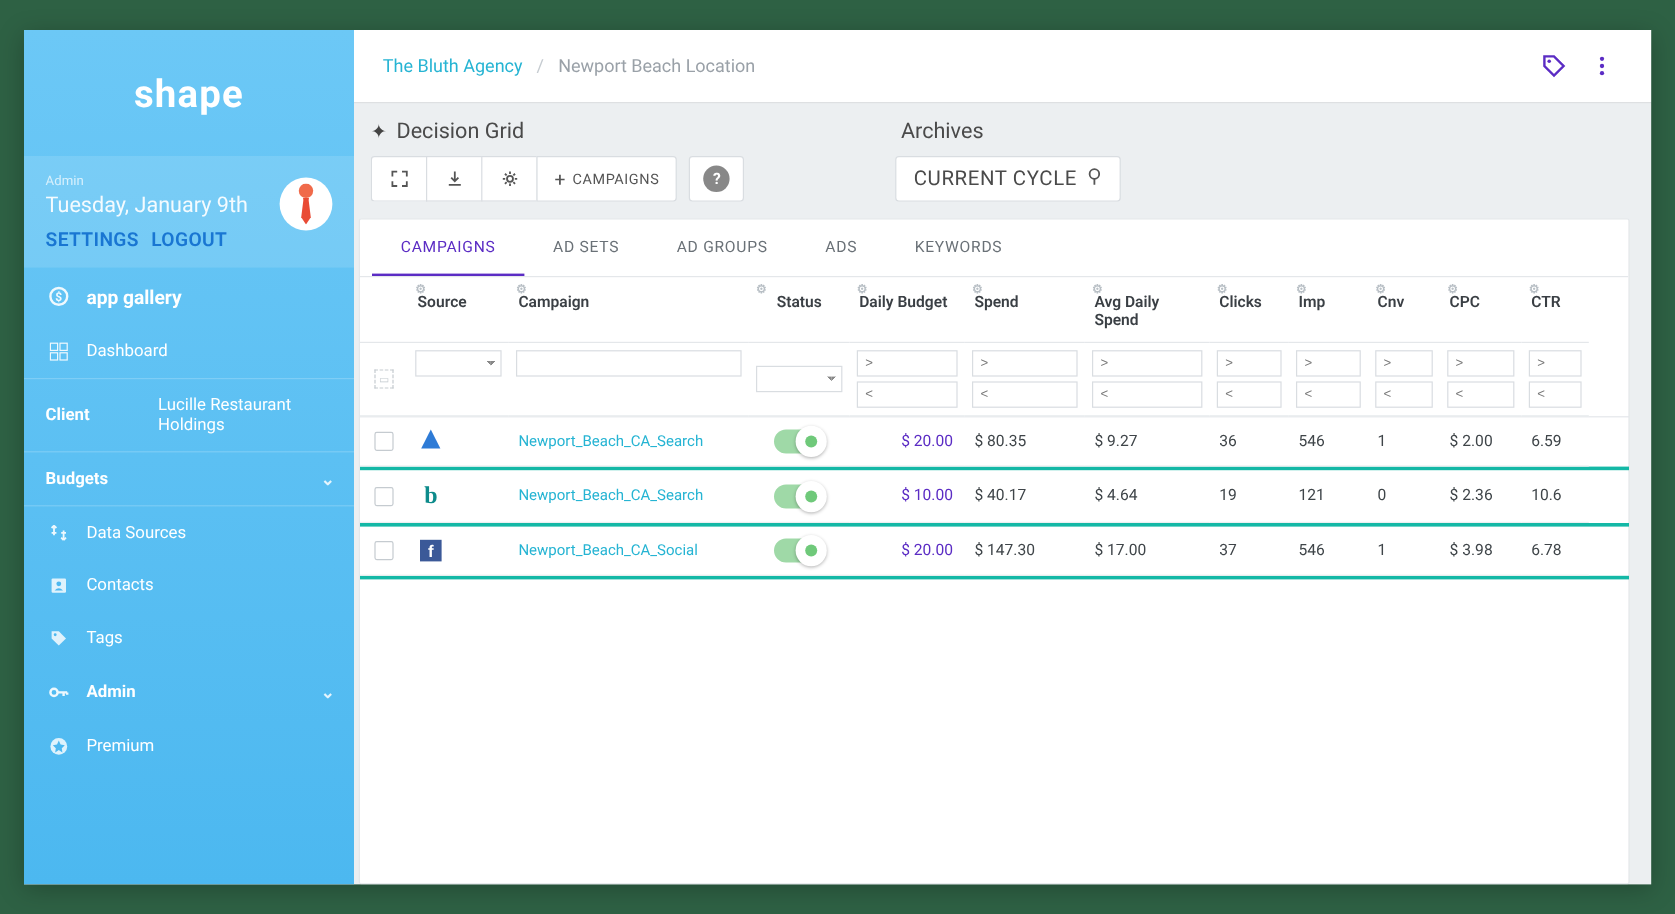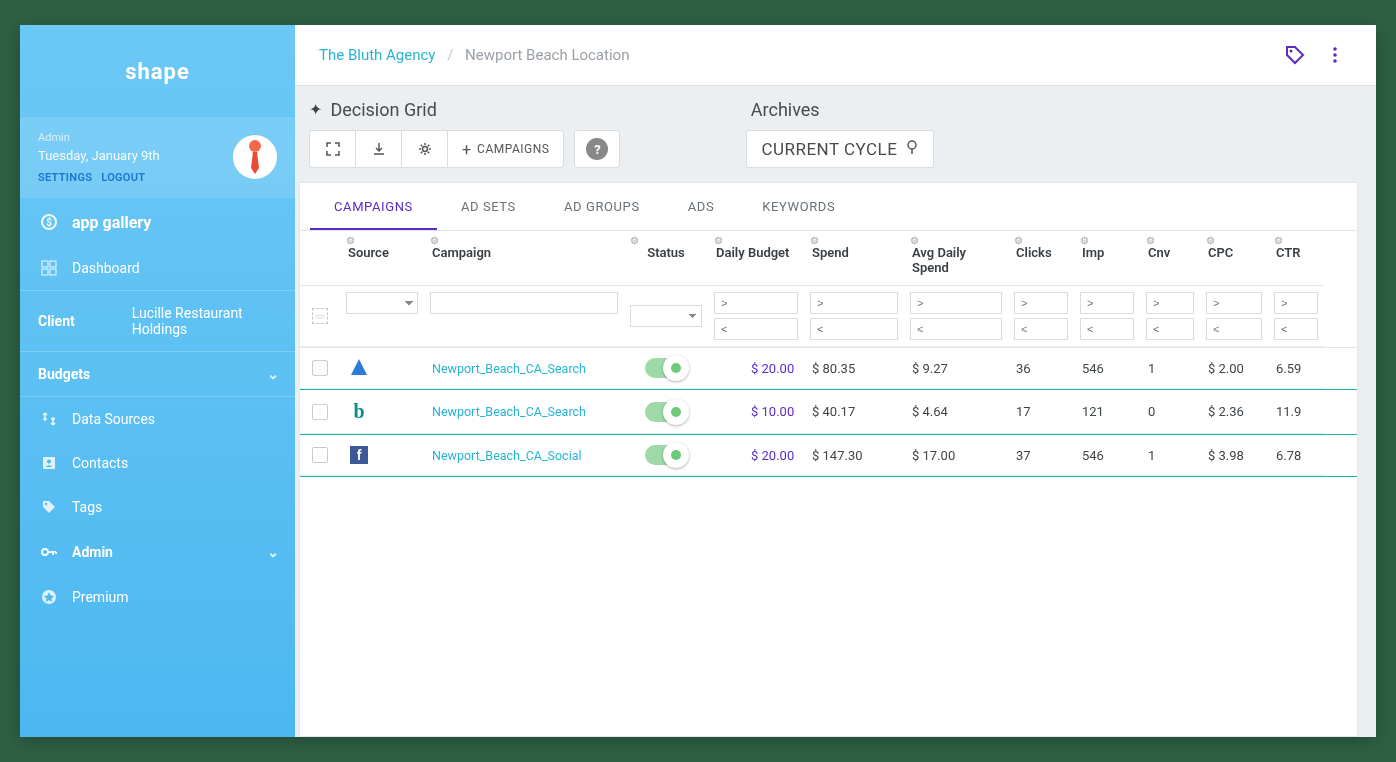--- a/index.html
+++ b/index.html
@@ -23,37 +23,37 @@
   
   .sidebar {
     width: 275px;
     background: linear-gradient(180deg, #6cc8f6 0%, #4cb8f0 100%);
     color: #fff;
     flex-shrink: 0;
     display: flex;
     flex-direction: column;
   }
   .sidebar-logo {
-    height: 92px;
+    height: 105px;
     display: flex;
     align-items: center;
     justify-content: center;
-    font-size: 22px;
+    font-size: 32px;
     font-weight: 700;
     letter-spacing: 1px;
     color: #fff;
   }
   .sidebar-user {
     background: rgba(255,255,255,.12);
     padding: 14px 18px 14px 18px;
     position: relative;
   }
   .sidebar-user .role { font-size: 11px; color: rgba(255,255,255,.7); margin-bottom: 4px; }
-  .sidebar-user .date { font-size: 13px; color: rgba(255,255,255,.92); margin-bottom: 8px; }
-  .sidebar-user .links { font-size: 11px; font-weight: 600; letter-spacing: .3px; color: #1e88e5; }
+  .sidebar-user .date { font-size: 18px; color: rgba(255,255,255,.92); margin-bottom: 8px; }
+  .sidebar-user .links { font-size: 16px; font-weight: 600; letter-spacing: .3px; color: #1e88e5; }
   .sidebar-user .links span { color: #1976d2; margin-right: 6px; cursor: pointer; }
   .avatar {
     position: absolute;
     right: 18px;
     top: 18px;
     width: 44px; height: 44px;
     background: #fff;
     border-radius: 50%;
     display: flex;
     align-items: center;
@@ -233,21 +233,21 @@
     padding:0 6px;
     color:#6a7177;
   }
   .fsel { appearance:none; background-image:linear-gradient(45deg,transparent 50%,#888 50%),linear-gradient(-45deg,transparent 50%,#888 50%); background-position: right 8px center, right 4px center; background-size:4px 4px; background-repeat:no-repeat; }
   .checkbox {
     width:16px; height:16px; border:1px solid #c5cbd0; border-radius:2px; background:#fff; cursor:pointer;
   }
   .selbox {
     width:16px; height:16px; border:1px dashed #c5cbd0; display:flex;align-items:center;justify-content:center; font-size:9px; color:#c5cbd0;
   }
-  .drow { border-bottom:1px solid #14b8a6; }
+  .drow { border-bottom:3px solid #14b8a6; }
   .camp-link { color:#26b4d3; cursor:pointer; font-size:12.5px; }
   .daily-val { color:#5b2cc4;margin-left:35px; }
   .toggle {
     width:42px; height:20px; background:#9fd9a7; border-radius:12px; position:relative; cursor:pointer;
   }
   .toggle .knob {
     position:absolute; right:-2px; top:-3px;
     width:26px; height:26px; background:#fff; border-radius:50%;
     box-shadow:0 1px 3px rgba(0,0,0,.3);
     display:flex;align-items:center;justify-content:center;
@@ -604,25 +604,25 @@
                 <div class="cell col-status">
                   <div class="toggle">
                     <div class="knob"></div>
                   </div>
                 </div>
                 <div class="cell col-daily">
                   <span class="daily-val">$ 10.00</span>
                 </div>
                 <div class="cell col-spend">$ 40.17</div>
                 <div class="cell col-avg">$ 4.64</div>
-                <div class="cell col-clicks">17</div>
+                <div class="cell col-clicks">19</div>
                 <div class="cell col-imp">121</div>
                 <div class="cell col-cnv">0</div>
                 <div class="cell col-cpc">$ 2.36</div>
-                <div class="cell col-ctr">11.9</div>
+                <div class="cell col-ctr">10.6</div>
               </div>
               <div class="drow">
                 <div class="cell col-check">
                   <div class="checkbox"></div>
                 </div>
                 <div class="cell col-source">
                   <span class="src-icon"><span class="src-fb">f</span></span>
                 </div>
                 <div class="cell col-camp">
                   <span class="camp-link">Newport_Beach_CA_Social</span>

